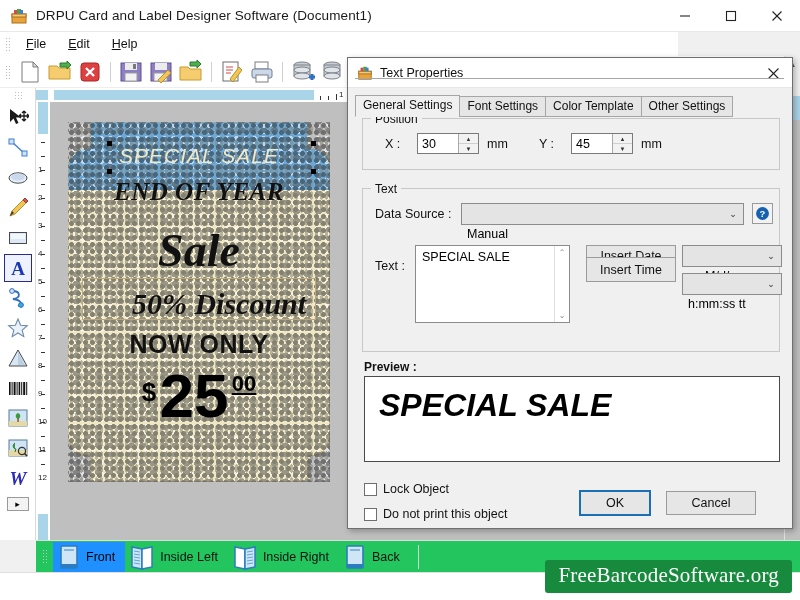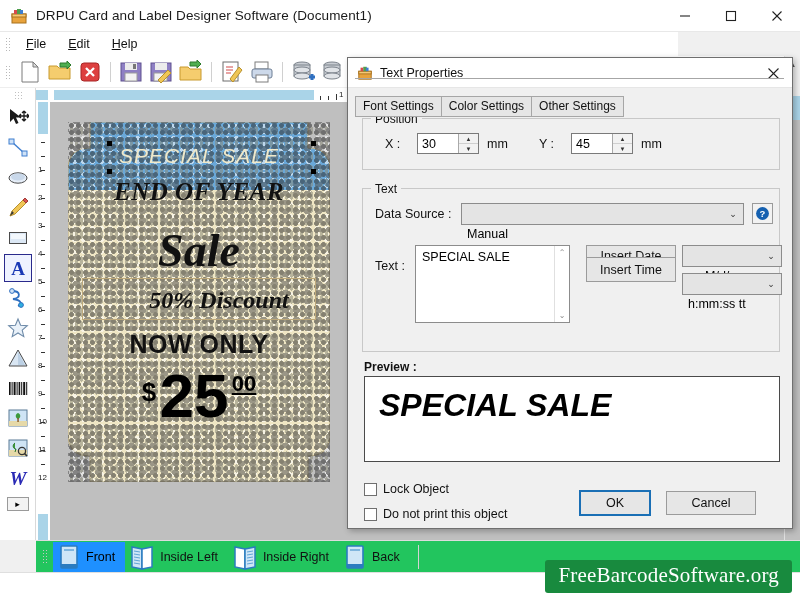--- a/index.html
+++ b/index.html
@@ -89,21 +89,21 @@
     background-position:0 0, 3px 4px, 6px 2px, 2px 7px;
     opacity:.55;
   }
   .card-txt { position:absolute; width:100%; text-align:center; color:#111; }
   .h-special { font-family:"Liberation Sans",sans-serif; font-size:21px; font-style:italic;
     color:#efe9cb; letter-spacing:1px; font-weight:400; }
   .h-endofyear { font-family:"Liberation Serif",serif; font-weight:bold; font-style:italic;
     font-size:25px; letter-spacing:0.5px; }
   .h-sale { font-family:"Liberation Serif",serif; font-style:italic; font-weight:bold; font-size:46px; }
   .discount-box { position:absolute; left:14px; width:234px; border:1px solid #bda87a; }
-  .h-disc { font-family:"Liberation Serif",serif; font-weight:bold; font-style:italic; font-size:24px;padding-left:40px; }
+  .h-disc { font-family:"Liberation Serif",serif; font-weight:bold; font-style:italic; font-size:30px;padding-left:40px; }
   .h-now { font-family:"Liberation Sans",sans-serif; font-weight:bold; font-size:25px; letter-spacing:0.5px; }
   .h-price { font-family:"Liberation Sans",sans-serif; font-weight:bold; }
   .handle { position:absolute; width:5px; height:5px; background:#000; }
 
   
   .pagetabs {
     position:absolute; left:36px; top:540px; width:764px; height:32px;
     background:#22c55e; border-top:1px solid #dcdcdc; display:flex; align-items:center;
   }
   .pt-grip { width:6px; height:16px; margin:0 5px 0 6px;
@@ -597,22 +597,23 @@
       <span class="dlg-close">
         <svg width="13" height="13">
             <line x1="1.5" y1="1.5" x2="11.5" y2="11.5" stroke="#222" stroke-width="1.1"></line>
             <line x1="11.5" y1="1.5" x2="1.5" y2="11.5" stroke="#222" stroke-width="1.1"></line>
           </svg>
       </span>
     </div>
 
     <div class="tab-underline"></div>
     <div class="tabs">
+      <span class="tab active">General Settings</span>
       <span class="tab">Font Settings</span>
-      <span class="tab">Color Settings</span>
+      <span class="tab">Color Template</span>
       <span class="tab">Other Settings</span>
     </div>
 
     <div class="group" style="left:14px;top:60px;width:418px;height:52px;">
       <span class="grp-label">Position</span>
       <span class="lbl" style="position:absolute;left:22px;top:18px;">X :</span>
       <span class="spin" style="position:absolute;left:54px;top:14px;">
         <input value="30" style="">
         <span class="sbtns">
           <span class="sb">▲</span>

